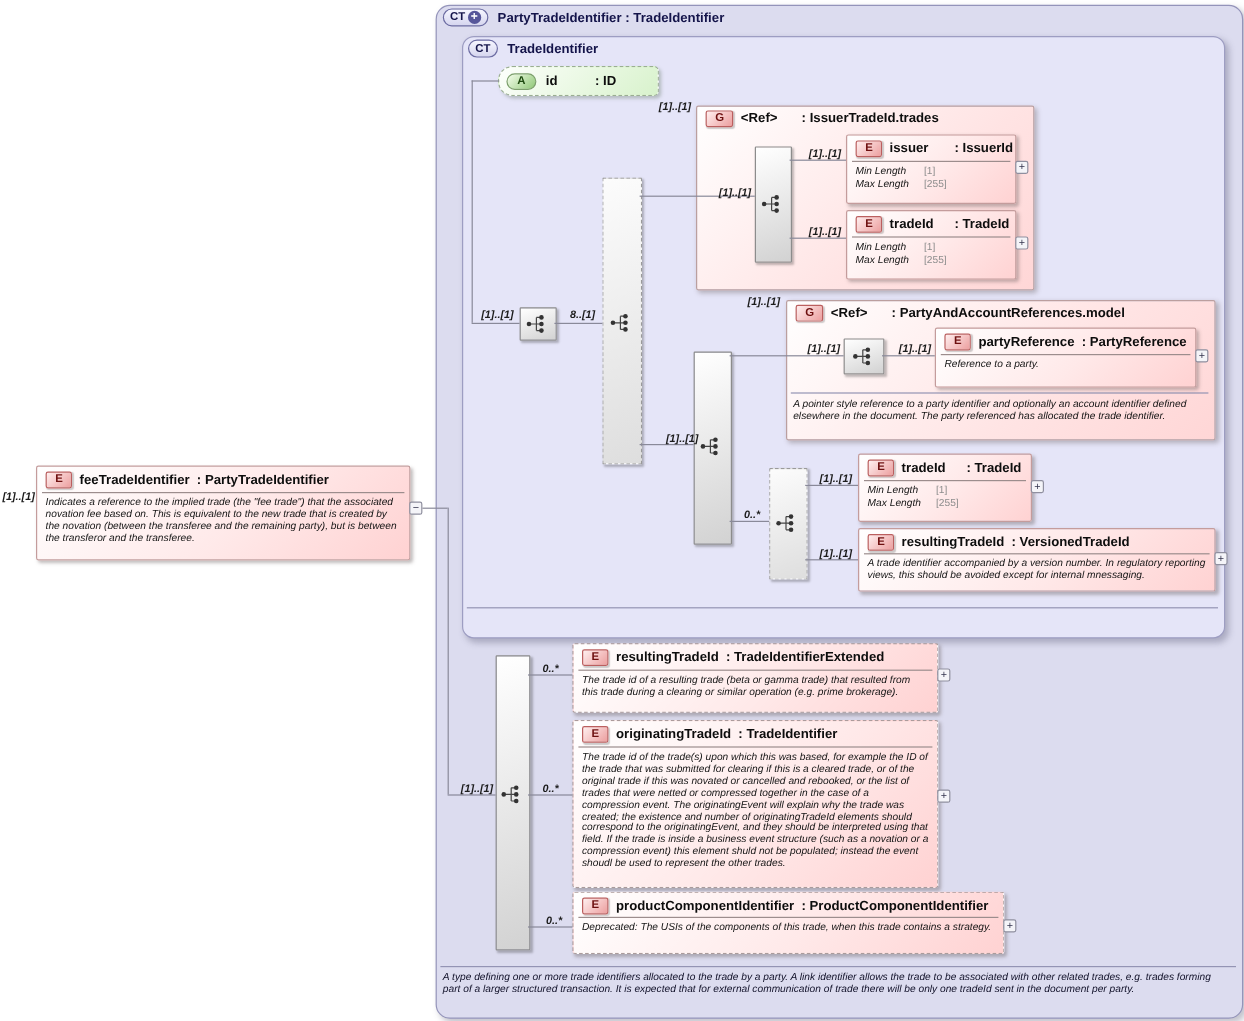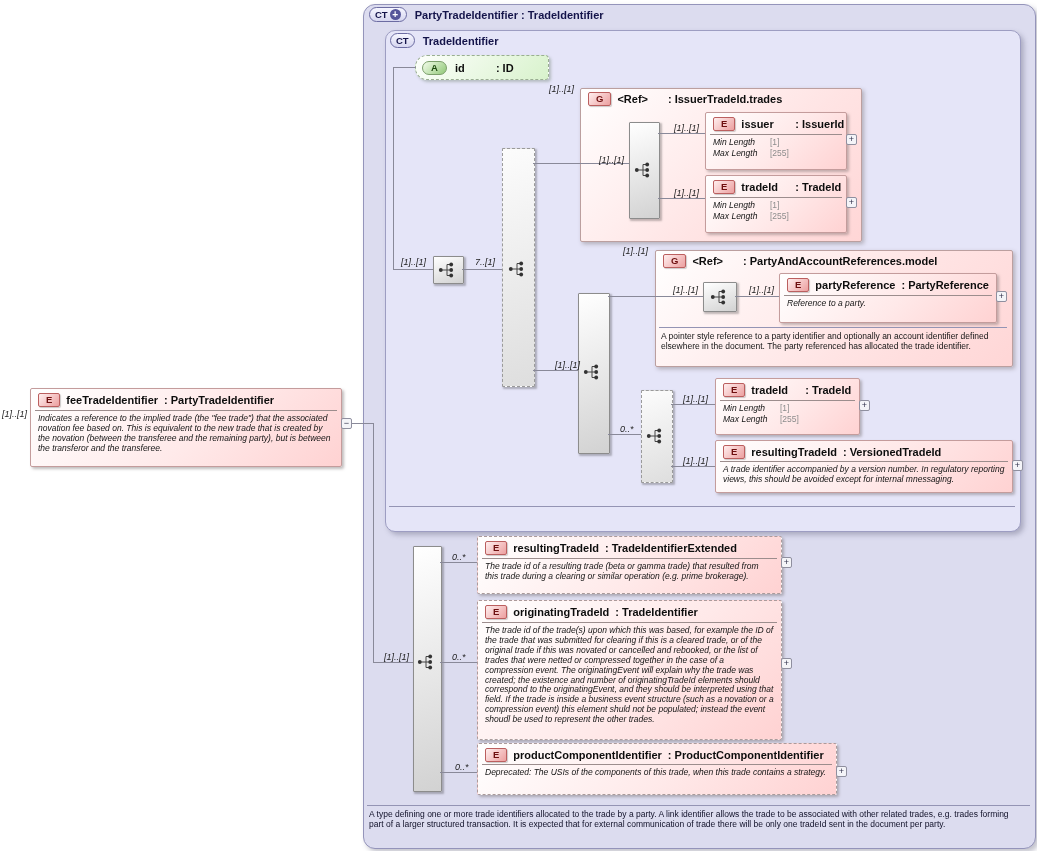--- a/index.html
+++ b/index.html
@@ -37,24 +37,24 @@
   .fv{color:#8d8d8d}
   .attr{position:absolute;background:linear-gradient(135deg,#fdfffc,#d8f2cc);border:1px dashed #9aae92;
         border-radius:12px 4px 4px 12px;box-shadow:2px 2px 3px rgba(90,110,90,.35);
         display:flex;align-items:center;padding:0 6px;gap:8px;font-size:11px;font-weight:bold;color:#0d0d0d}
   .comp{position:absolute;background:linear-gradient(160deg,#ffffff,#d2d2d2);border:1px solid #8c8c8c;
         box-shadow:1.5px 1.5px 2px rgba(0,0,0,.25);border-radius:1px}
   .comp.opt{border:1px dashed #9a9a9a;background:linear-gradient(160deg,#fcfcfc,#dedede)}
   .glyph{position:absolute;width:20px;height:18px}
   .hl{position:absolute;height:1px;background:#898999}
   .vl{position:absolute;width:1px;background:#898999}
-  .card{position:absolute;font-size:9px;font-style:italic;font-weight:normal;color:#1c1c1c;white-space:nowrap}
+  .card{position:absolute;font-size:9px;font-style:italic;font-weight:bold;color:#1c1c1c;white-space:nowrap}
   .pm{position:absolute;width:11px;height:11px;background:#f4f4f8;border:1px solid #8f8f9f;
       border-radius:2px;font-size:9px;line-height:9px;text-align:center;color:#33334d;box-sizing:border-box;cursor:pointer}
-  .lavann{position:absolute;font-size:8.5px;line-height:10.2px;color:#101028}
+  .lavann{position:absolute;font-style:italic;font-size:8.5px;line-height:10.2px;color:#101028}
   .sepline{position:absolute;height:1px;background:#9494b4}
   .nm{display:inline-block}
 </style>
 </head>
 <body>
 
 <div id="canvas">
 
   <div id="outer-box" class="lav" style="left:363px;top:4px;width:671px;height:843px"></div>
   <div id="inner-box" class="lav" style="left:385px;top:30px;width:634px;height:500px"></div>
@@ -319,21 +319,21 @@
   <div class="hl" style="left:735px;top:296px;width:44px"></div>
   <div class="hl" style="left:608px;top:434px;width:33px"></div>
   <div class="hl" style="left:671px;top:404px;width:44px"></div>
   <div class="hl" style="left:671px;top:466px;width:44px"></div>
   <div class="hl" style="left:440px;top:562px;width:37px"></div>
   <div class="hl" style="left:440px;top:662px;width:37px"></div>
   <div class="hl" style="left:440px;top:772px;width:37px"></div>
 
   <div class="card" style="left:2px;top:409px">[1]..[1]</div>
   <div class="card" style="left:401px;top:257px">[1]..[1]</div>
-  <div class="card" style="left:475px;top:257px">7..[1]</div>
+  <div class="card" style="left:475px;top:257px">8..[1]</div>
   <div class="card" style="left:549px;top:84px">[1]..[1]</div>
   <div class="card" style="left:599px;top:155px">[1]..[1]</div>
   <div class="card" style="left:674px;top:123px">[1]..[1]</div>
   <div class="card" style="left:674px;top:188px">[1]..[1]</div>
   <div class="card" style="left:555px;top:360px">[1]..[1]</div>
   <div class="card" style="left:623px;top:246px">[1]..[1]</div>
   <div class="card" style="left:673px;top:285px">[1]..[1]</div>
   <div class="card" style="left:749px;top:285px">[1]..[1]</div>
   <div class="card" style="left:620px;top:424px">0..*</div>
   <div class="card" style="left:683px;top:394px">[1]..[1]</div>

